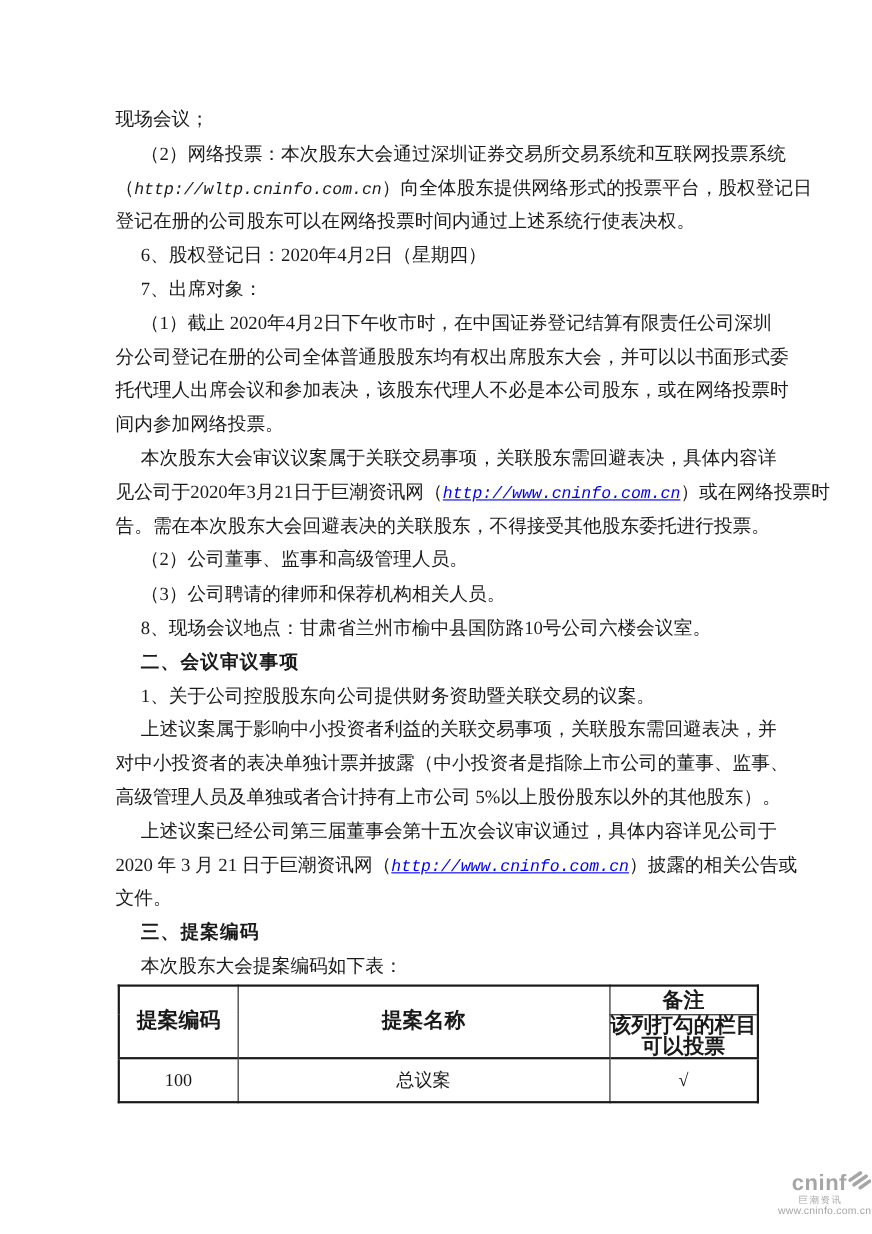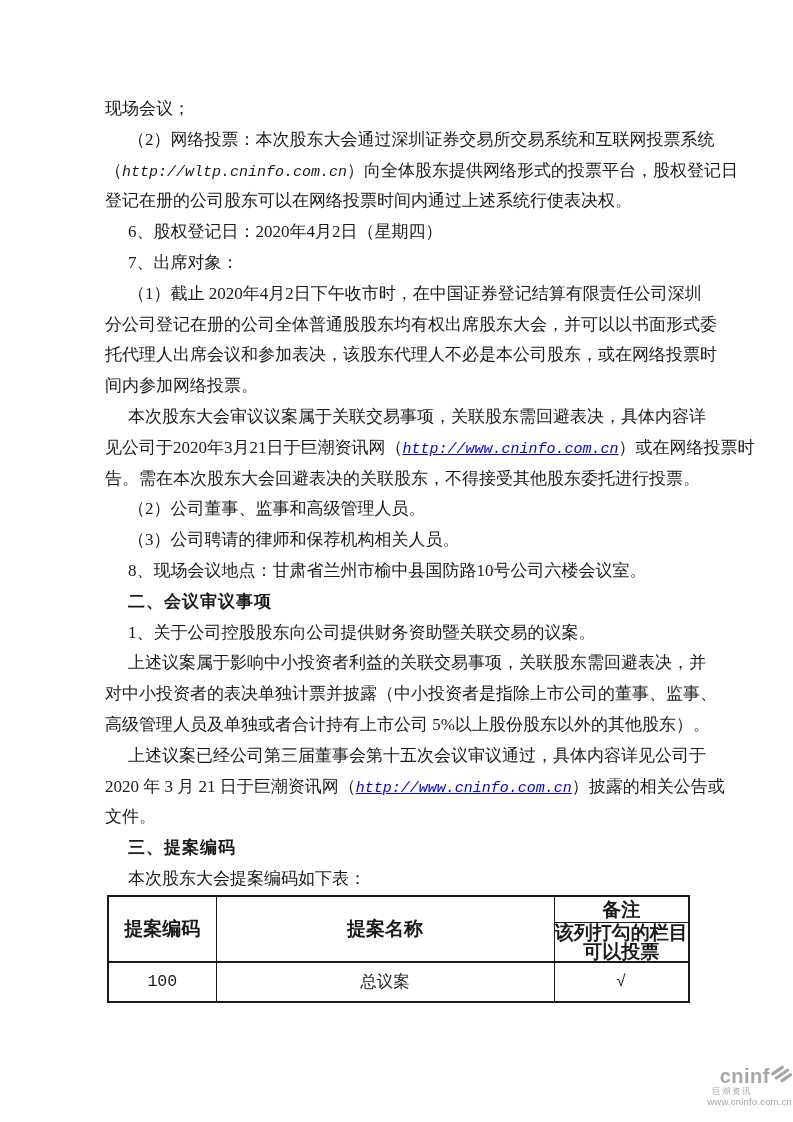--- a/index.html
+++ b/index.html
@@ -14,39 +14,39 @@
   .line.indent{padding-left:23px;}
   .line.bold{font-weight:bold;font-family:Liberation Sans, sans-serif;letter-spacing:1px;}
   .url{font-family:"Liberation Mono","DejaVu Sans Mono",monospace;font-size:15px;font-style:italic;}
   a.link{color:#0000ee;text-decoration:underline;cursor:pointer;}
   
   .doc-table{
     position:absolute;left:107px;top:895px;width:581px;
     border-collapse:collapse;table-layout:fixed;text-align:center;
     border:2px solid #1a1a1a;
   }
-  .doc-table th,.doc-table td{border:1.5px solid #1a1a1a;padding:0;vertical-align:middle;font-family:Liberation Mono, monospace;}
+  .doc-table th,.doc-table td{border:1.5px solid #1a1a1a;padding:0;vertical-align:middle;}
   .doc-table th{
     font-family:Liberation Sans, sans-serif;
     font-weight:bold;font-size:19px;line-height:19px;
   }
   .doc-table .h-row1{height:26px;}
   .doc-table .h-row2{height:39px;}
   .doc-table .d-row{height:40px;}
   .doc-table .d-row td{border-top:2.5px solid #1a1a1a;font-size:16.5px;}
   .note-sub{font-size:16px;line-height:19px;padding:0 2px;}
   
   .footer{
     position:absolute;left:700px;top:1066px;width:92px;color:#a6a6a6;
     font-family:"Liberation Sans","DejaVu Sans",sans-serif;
   }
   .brand-row{display:flex;justify-content:flex-end;align-items:center;gap:1px;height:20px;}
   .brand{font-size:20px;font-weight:bold;letter-spacing:.5px;line-height:20px;}
   .swirl{display:block;}
-  .brand-cn{font-size:8.5px;letter-spacing:1.5px;text-align:right;padding-right:40px;line-height:10px;}
+  .brand-cn{font-size:8.5px;letter-spacing:1.5px;text-align:right;padding-right:26px;line-height:10px;}
   .site{font-size:9.5px;text-align:right;line-height:12px;letter-spacing:.2px;}
 </style>
 </head>
 <body>
 
 <div class="page">
 
   <div class="textblock" id="doc-lines">
       <div class="line"><span>现场会议；</span></div>
       <div class="line indent"><span>（2）网络投票：本次股东大会通过深圳证券交易所交易系统和互联网投票系统</span></div>

